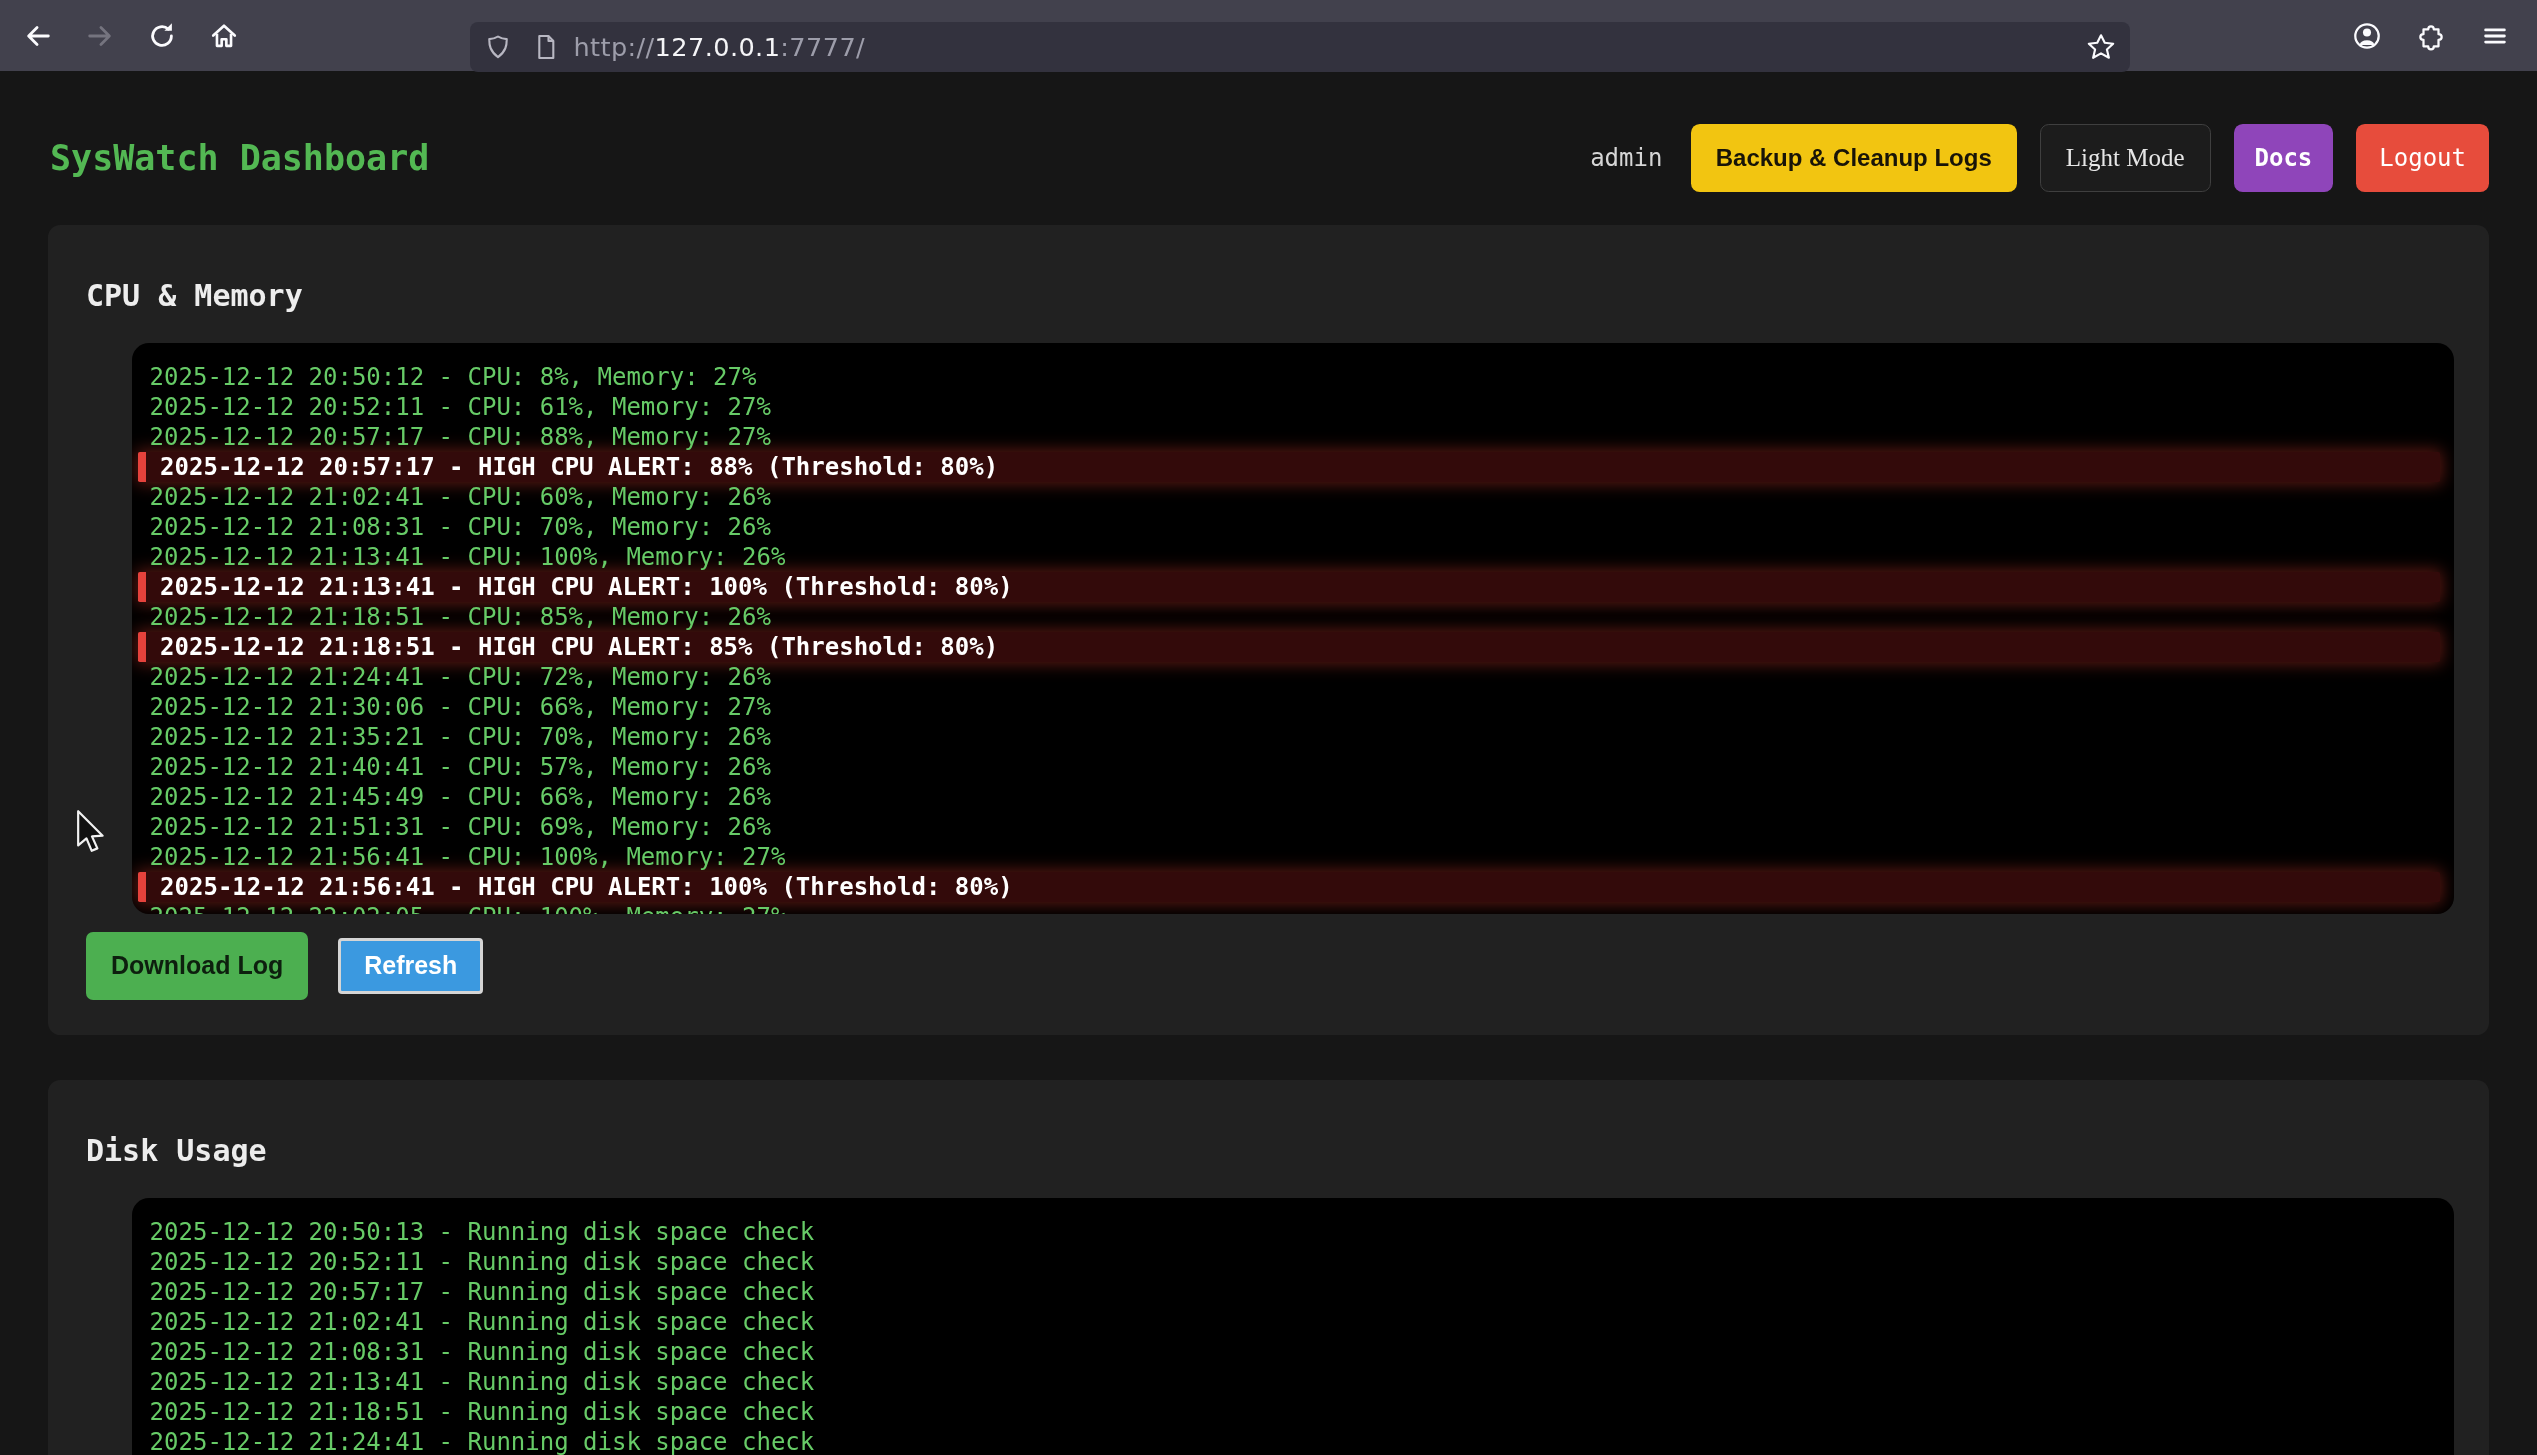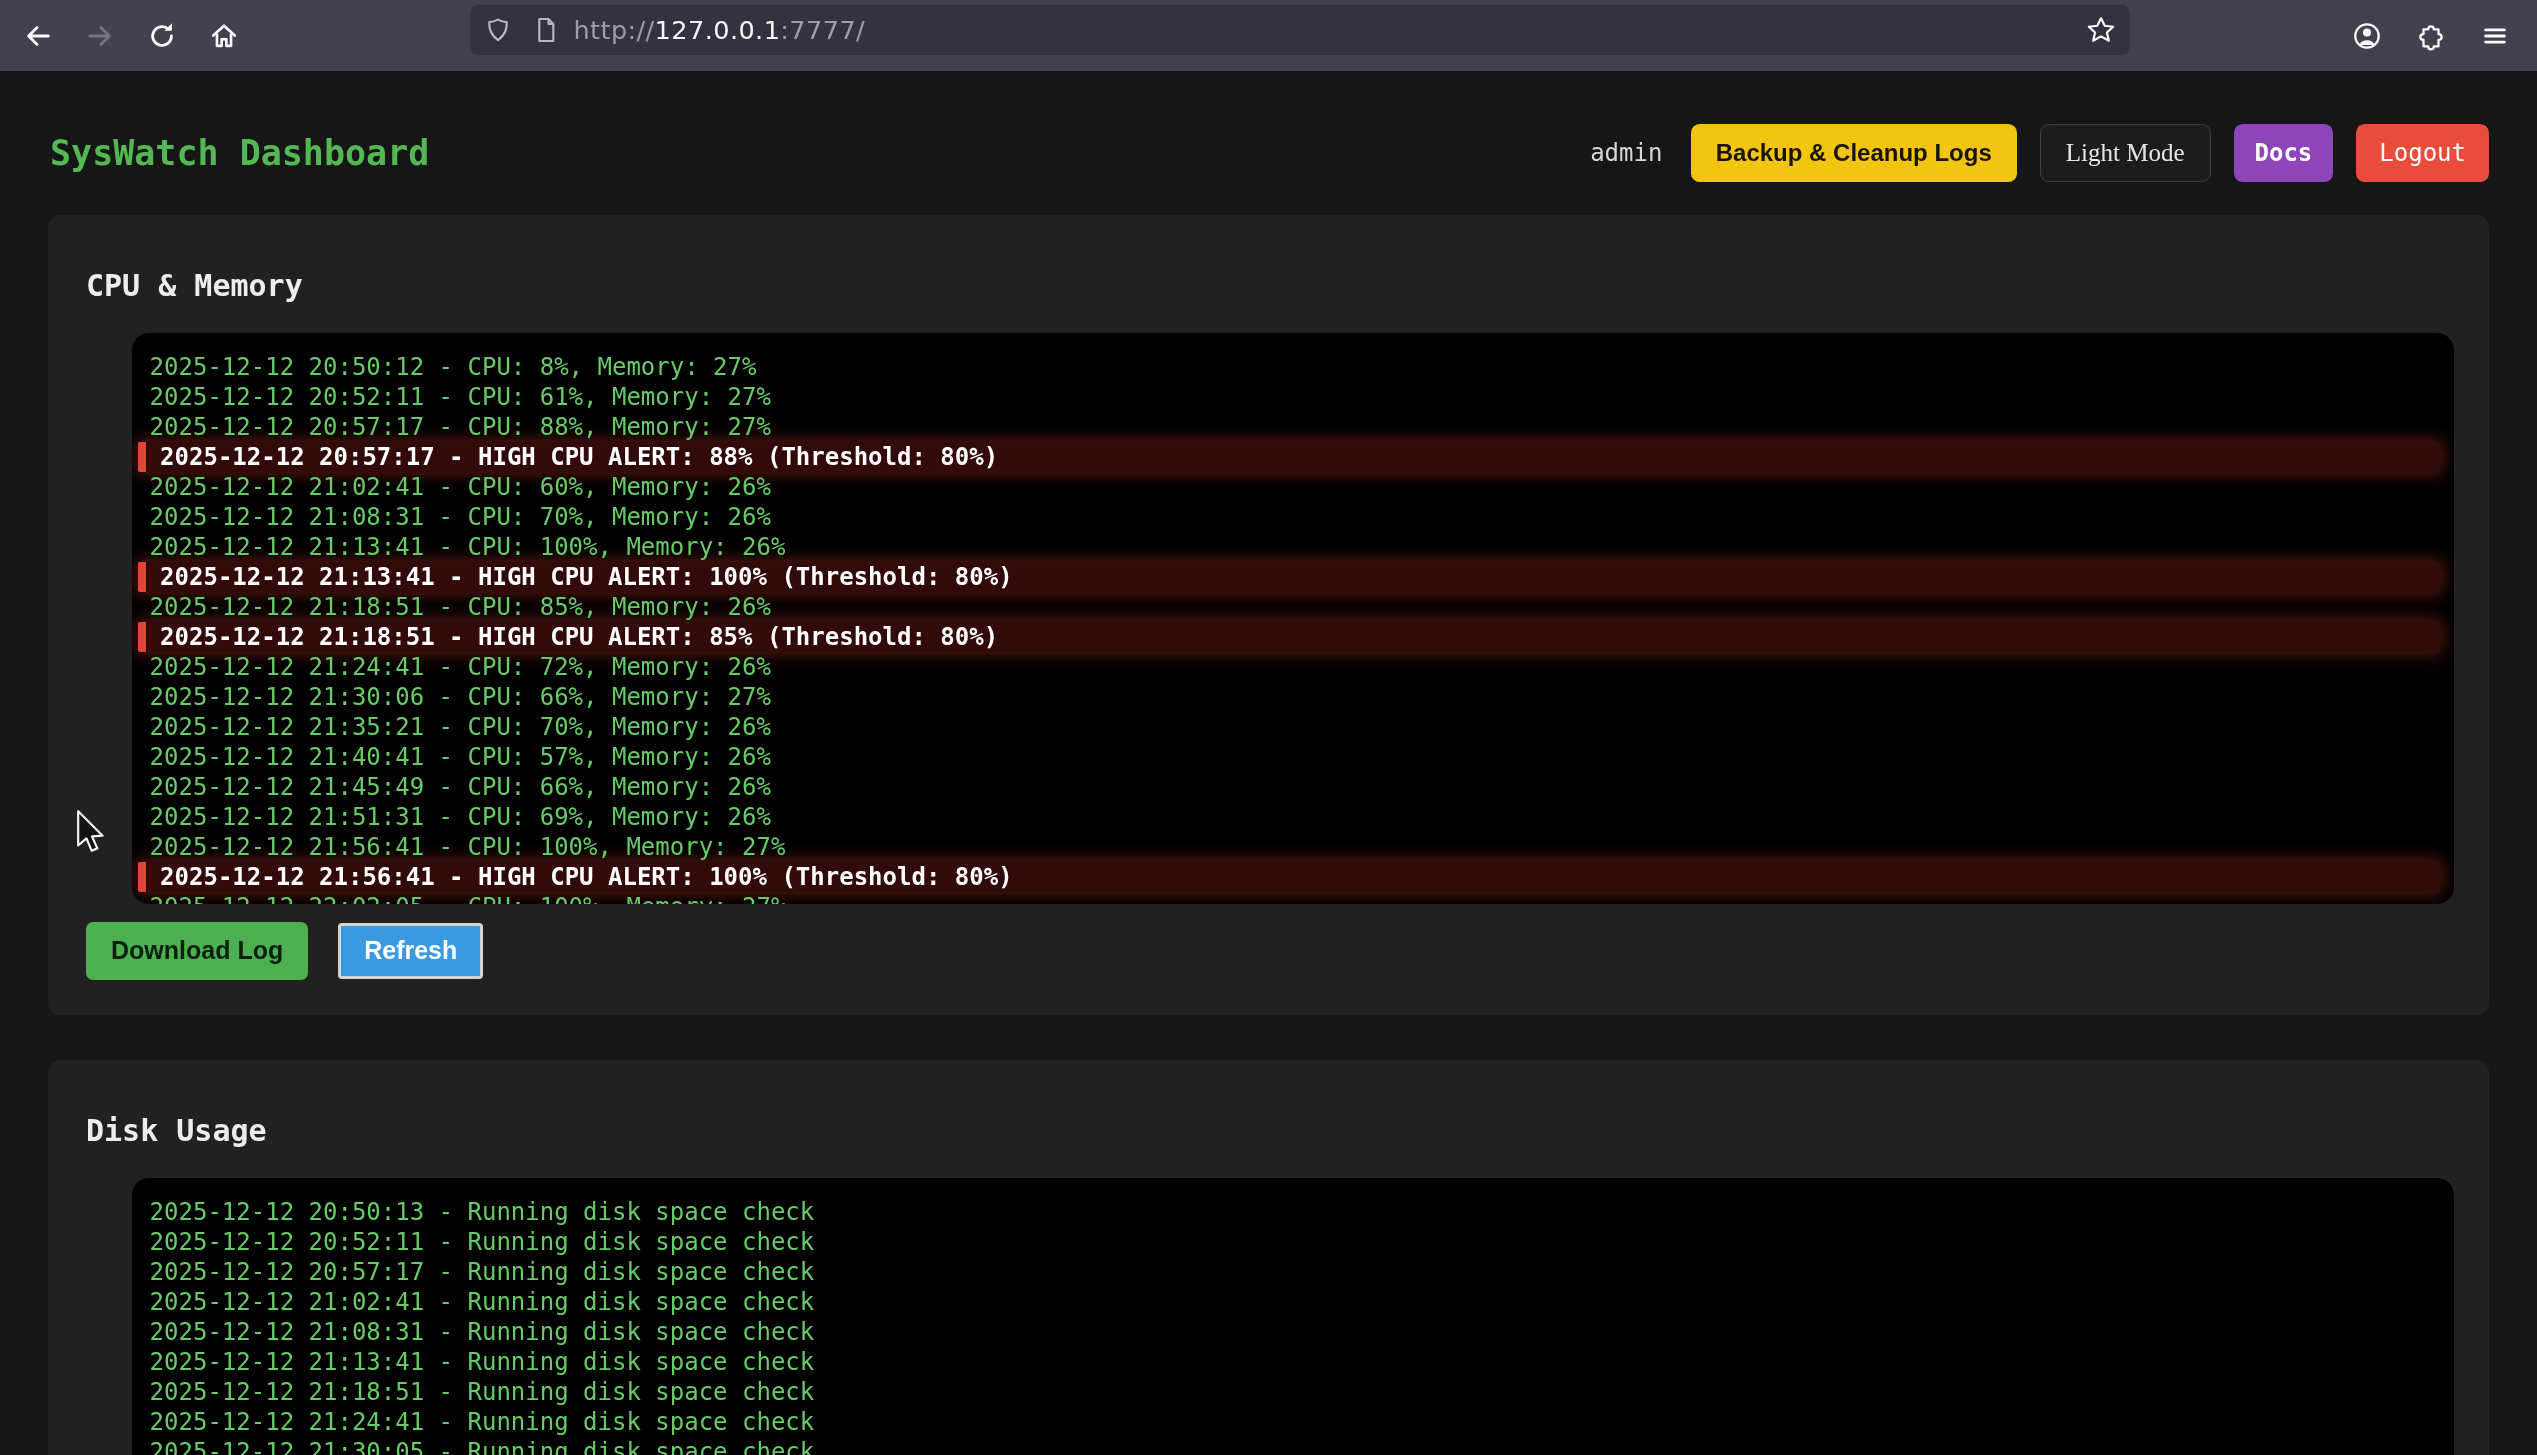--- a/index.html
+++ b/index.html
@@ -13,37 +13,37 @@
   *{box-sizing:border-box; margin:0; padding:0;}
   html,body{width:2538px; height:1456px; overflow:hidden;}
   body{background:var(--page-bg); font-family:"DejaVu Sans", sans-serif; position:relative;}
 
   
   .toolbar{height:71px; background:var(--toolbar-bg); display:flex; align-items:center; position:relative;}
   .nav-icons{display:flex; align-items:center; gap:32px; padding-left:23px;}
   .tb-btn{width:30px; height:30px; display:flex; align-items:center; justify-content:center; color:#fbfbfe; background:none; border:none;}
   .tb-btn.dim{color:#75747f;}
   .tb-btn svg{width:30px; height:30px; display:block;}
-  .url-bar{position:absolute; left:470px; top:5px; width:1660px; height:50px; background:var(--urlbar-bg);
+  .url-bar{position:absolute; left:470px; top:22px; width:1660px; height:50px; background:var(--urlbar-bg);
     border-radius:8px; display:flex; align-items:center; padding:0 14px;}
   .url-bar .ub-icon{width:28px; height:28px; color:#b8b7c2; flex:0 0 auto;}
   .url-bar .ub-icon + .ub-icon{margin-left:19.4px;}
   .url-text{margin-left:14px; font-size:25.6px; letter-spacing:0.4px; white-space:nowrap;}
   .url-scheme,.url-rest{color:#9d9daa;}
   .url-host{color:#f5f5f7;}
   .star-wrap{margin-left:auto;}
   .right-icons{margin-left:auto; display:flex; align-items:center; gap:34px; padding-right:28px;}
   .right-icons .tb-btn svg{width:32px; height:32px;}
 
   
   .page-header{display:flex; align-items:center; justify-content:space-between; margin:53px 49px 0 50px;}
   .page-title{font-family:"DejaVu Sans Mono", monospace; font-weight:bold; font-size:35px; color:var(--accent-green);}
   .header-actions{display:flex; align-items:center; gap:23px;}
   .admin-label{font-family:"DejaVu Sans Mono", monospace; font-size:24px; color:#d6d6d6; margin-right:5.3px;}
-  .btn{border:none; height:58px; display:flex; align-items:center; border-radius:8.8px; cursor:pointer; white-space:nowrap;}
+  .btn{border:none; height:68px; display:flex; align-items:center; border-radius:8.8px; cursor:pointer; white-space:nowrap;}
   .btn-yellow{background:var(--yellow); color:#181408; font-weight:bold; font-size:24px; padding:0 25px;}
   .btn-dark{background:#1c1c1c; border:1.8px solid #3f3f3f; color:#e6e6e6; font-size:25px; padding:0 25px;font-family:Liberation Serif, serif;}
   .btn-purple{background:var(--purple); color:#fff; font-family:"DejaVu Sans Mono", monospace; font-weight:bold; font-size:24px; padding:0 21px;}
   .btn-red{background:var(--red); color:#ffffff; font-family:"DejaVu Sans Mono", monospace; font-size:24px; padding:0 23px;}
 
   
   .card{margin:0 49px 0 48px; background:var(--card-bg); border-radius:12.3px; padding:53px 35px 35px 38px;}
   .card-cpu{margin-top:33px;}
   .card-disk{margin-top:45px; height:731px;}
   .card h2{font-family:"DejaVu Sans Mono", monospace; font-weight:bold; font-size:30px; color:#ededed; margin-bottom:30px;}

